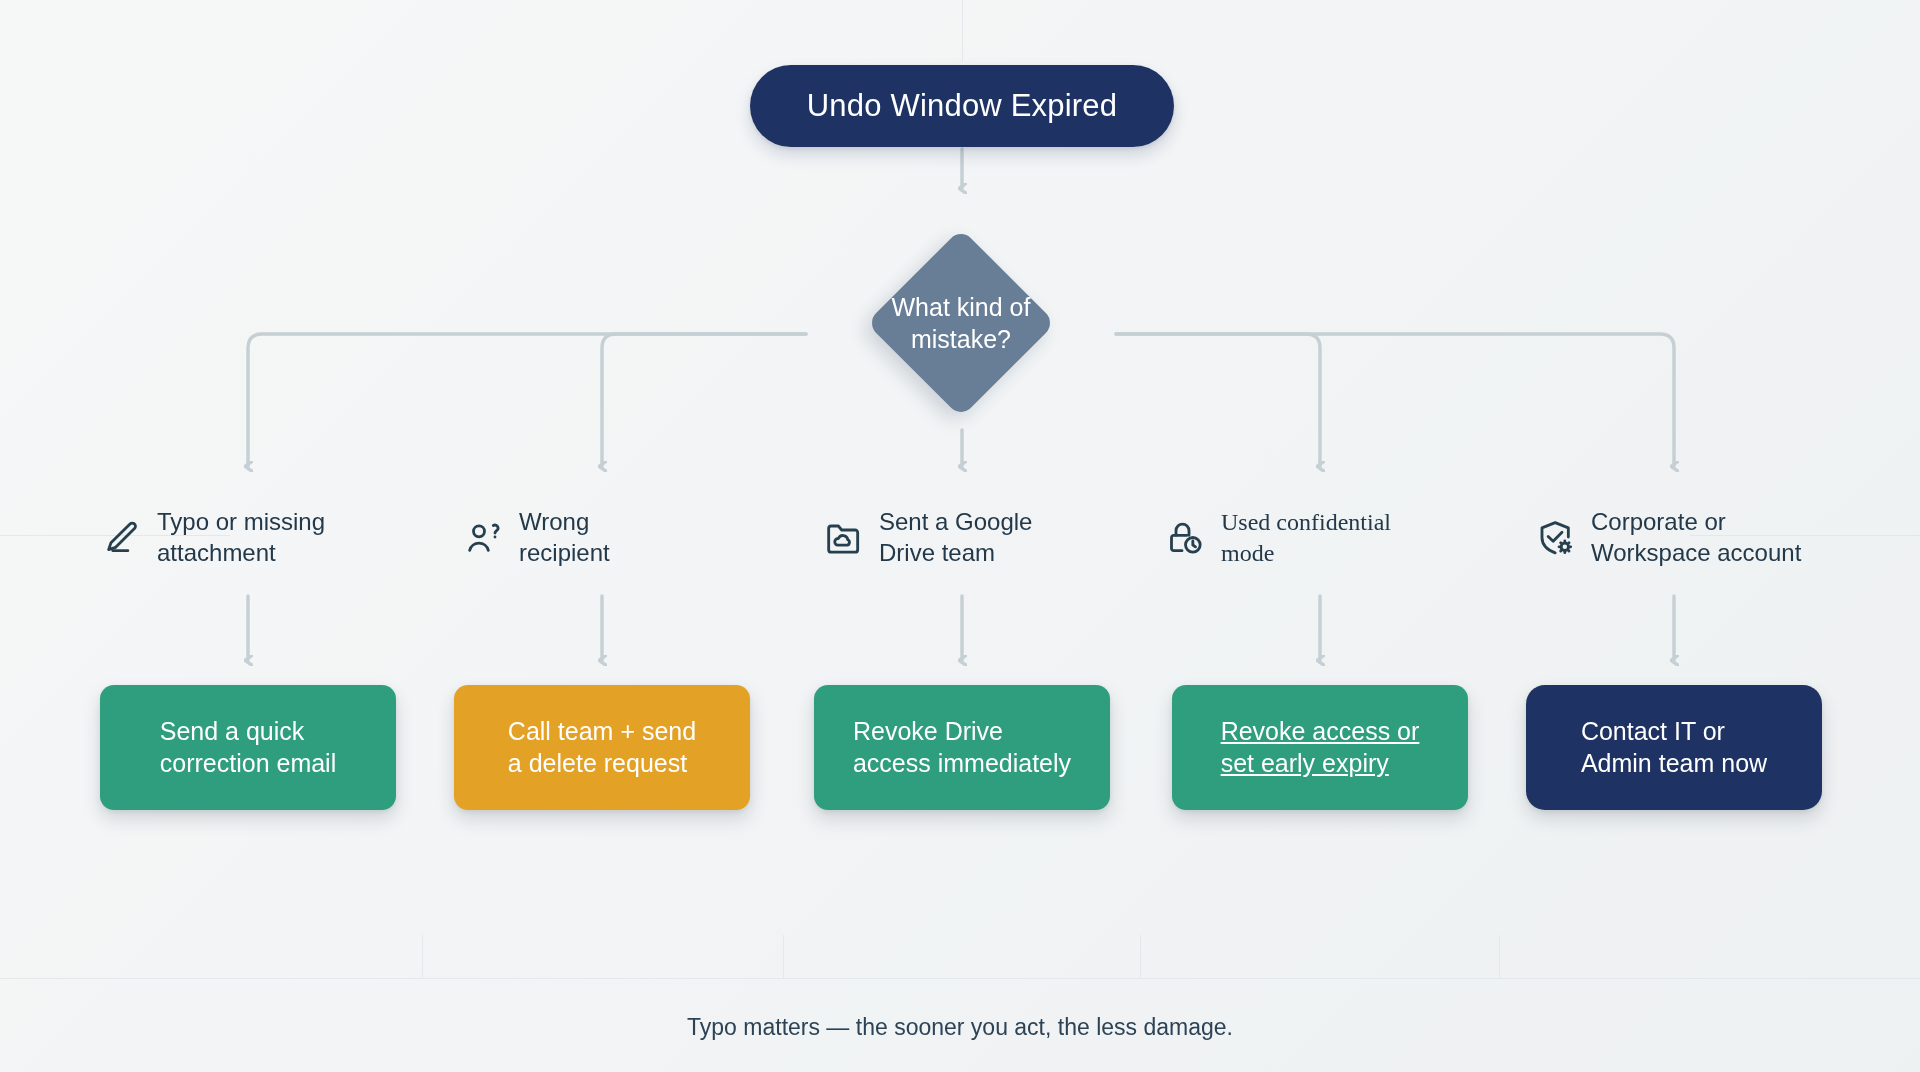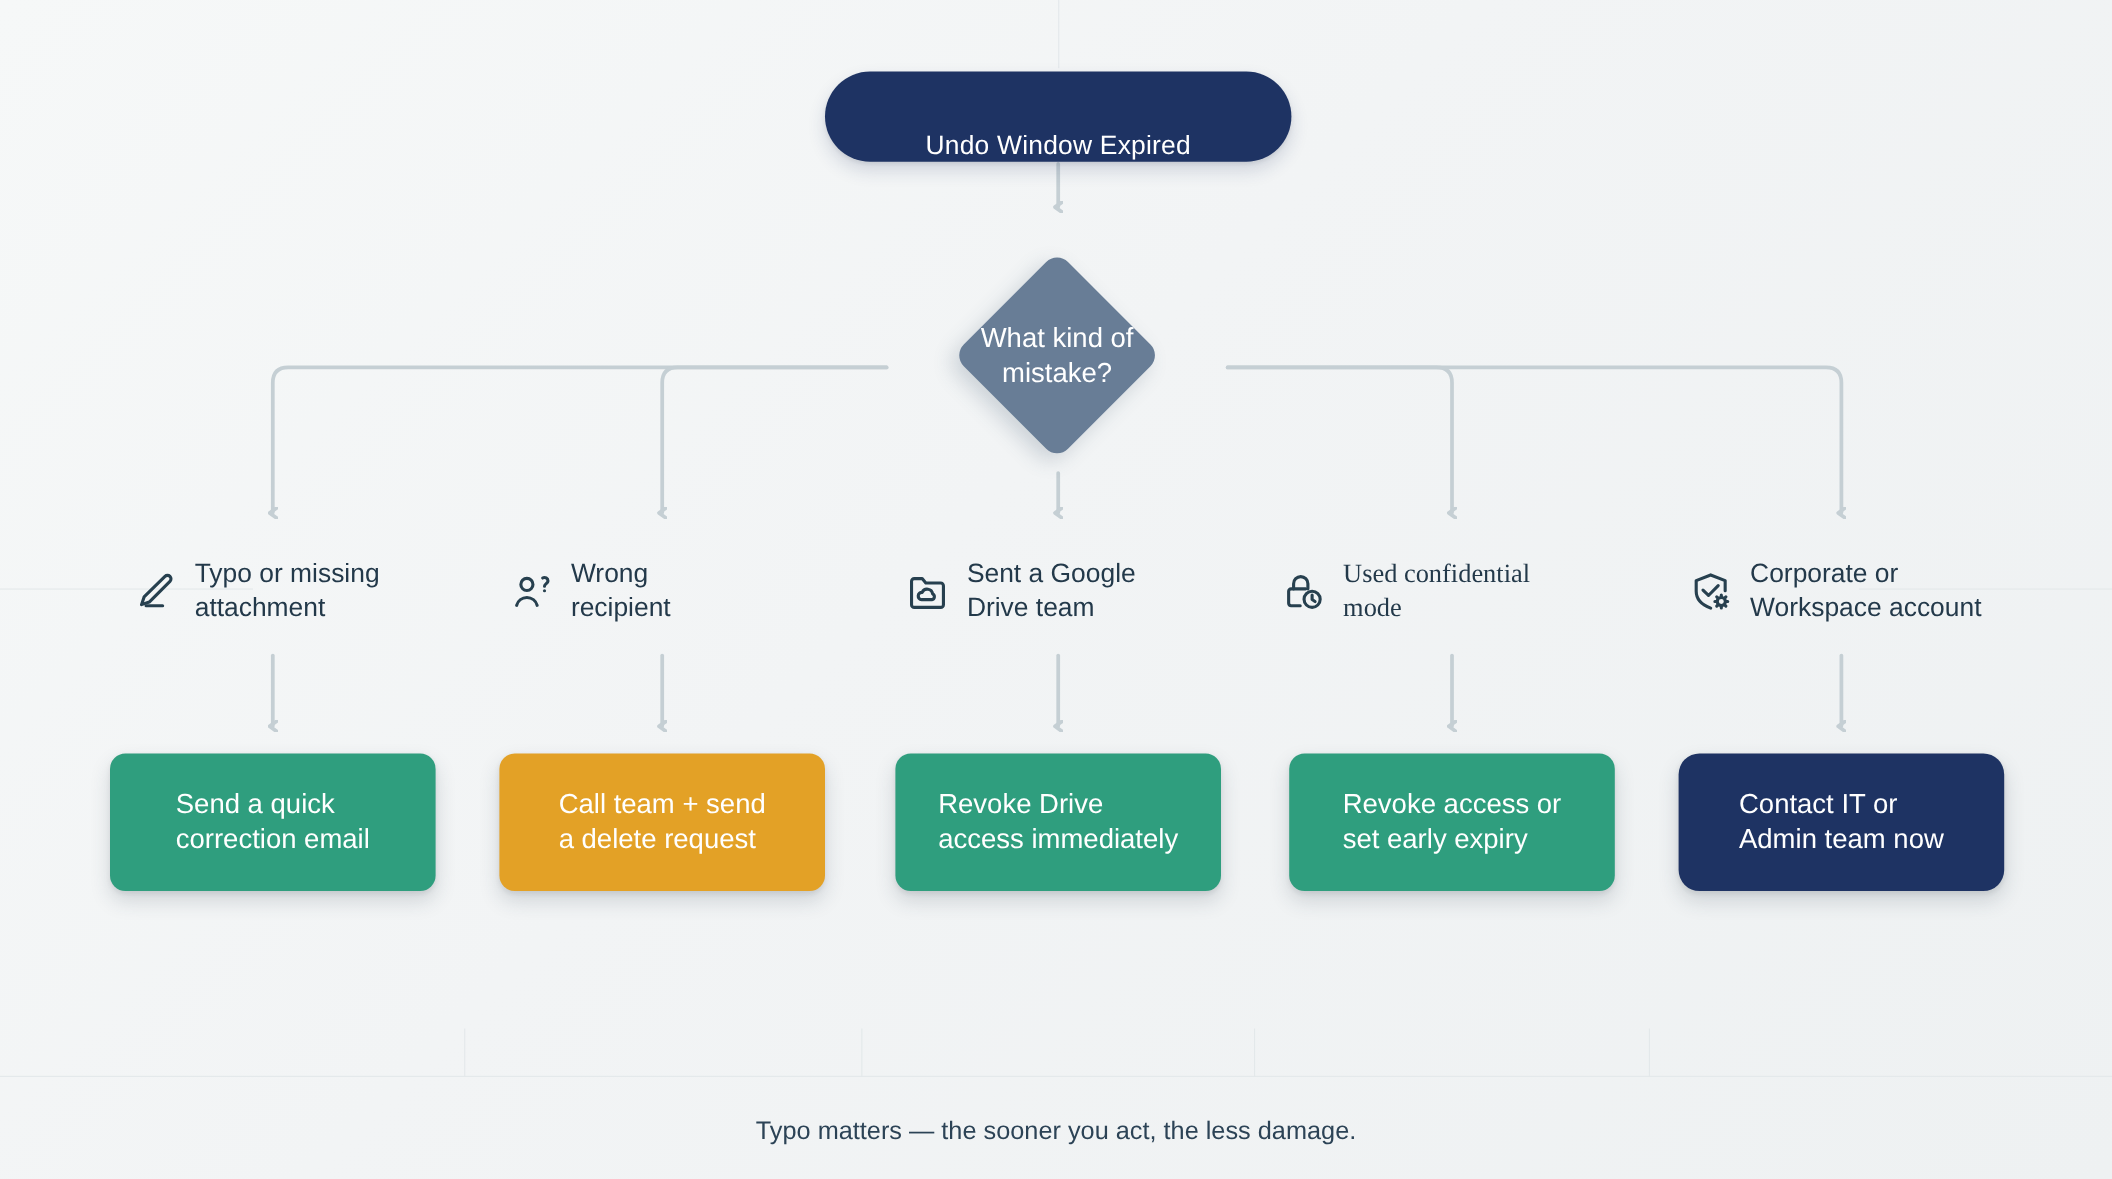--- a/index.html
+++ b/index.html
@@ -46,23 +46,23 @@
   #title-node {
     position: absolute;
     left: 750px;
     top: 65px;
     width: 424px;
     height: 82px;
     border-radius: 41px;
     background: #1e3363;
     color: #ffffff;
     display: flex;
-    align-items: flex-end;
+    align-items: center;
     justify-content: center;
-    font-size: 24px;
+    font-size: 31px;
     letter-spacing: .2px;
     box-shadow: 0 8px 16px rgba(30,51,99,.16), 0 2px 4px rgba(0,0,0,.08);
   }
 
   
   #decision-node {
     position: absolute;
     left: 806px;
     top: 228px;
     width: 310px;
@@ -198,21 +198,21 @@
   <div id="title-node">
     <span>Undo Window Expired</span>
   </div>
 
   <div id="decision-node">
     <div id="decision-shape"></div>
     <div id="decision-label">What kind of
 mistake?</div>
   </div>
 
-  <div class="branch" style="left:112px;">
+  <div class="branch" style="left:92px;">
     <div class="branch-head">
       <span class="branch-icon">
         <svg width="40" height="40" viewBox="0 0 24 24" fill="none" stroke="currentColor" stroke-width="1.7" stroke-linecap="round" stroke-linejoin="round">
           <path d="M16.8 3.6a1.9 1.9 0 0 1 2.7 2.7L8.2 17.6 4 19l1.4-4.2z"></path>
           <path d="M6.5 19.6h9"></path>
         </svg>
       </span>
       <span class="branch-text">Typo or missing
 attachment</span>
     </div>
@@ -265,21 +265,21 @@
           <path d="M6 10.4V7.6a3.9 3.9 0 0 1 7.8 0v2.8"></path>
           <path d="M12.6 10.4H4.6a1.3 1.3 0 0 0-1.3 1.3v6.6a1.3 1.3 0 0 0 1.3 1.3h5"></path>
           <circle cx="16.1" cy="16.1" r="4.4"></circle>
           <path d="M16.1 13.8v2.4l1.6 1.1"></path>
         </svg>
       </span>
       <span class="branch-text">Used confidential
 mode</span>
     </div>
   </div>
-  <div class="outcome" style="left:1172px; background:#2f9e7e;">
+  <div class="outcome" style="left:1172px; background:#2f9e7e;text-decoration:underline;">
     <span>Revoke access or
 set early expiry</span>
   </div>
 
   <div class="branch" style="left:1526px;">
     <div class="branch-head">
       <span class="branch-icon">
         <svg width="40" height="40" viewBox="0 0 24 24" fill="none" stroke="currentColor" stroke-width="1.7" stroke-linecap="round" stroke-linejoin="round">
           <path d="M19.4 11.4V5.9L11.5 2.8 3.6 5.9v5.8c0 4.6 3.3 7.5 7.9 9.2"></path>
           <path d="M7.3 11.1 10.3 14l5.3-5.4"></path>

